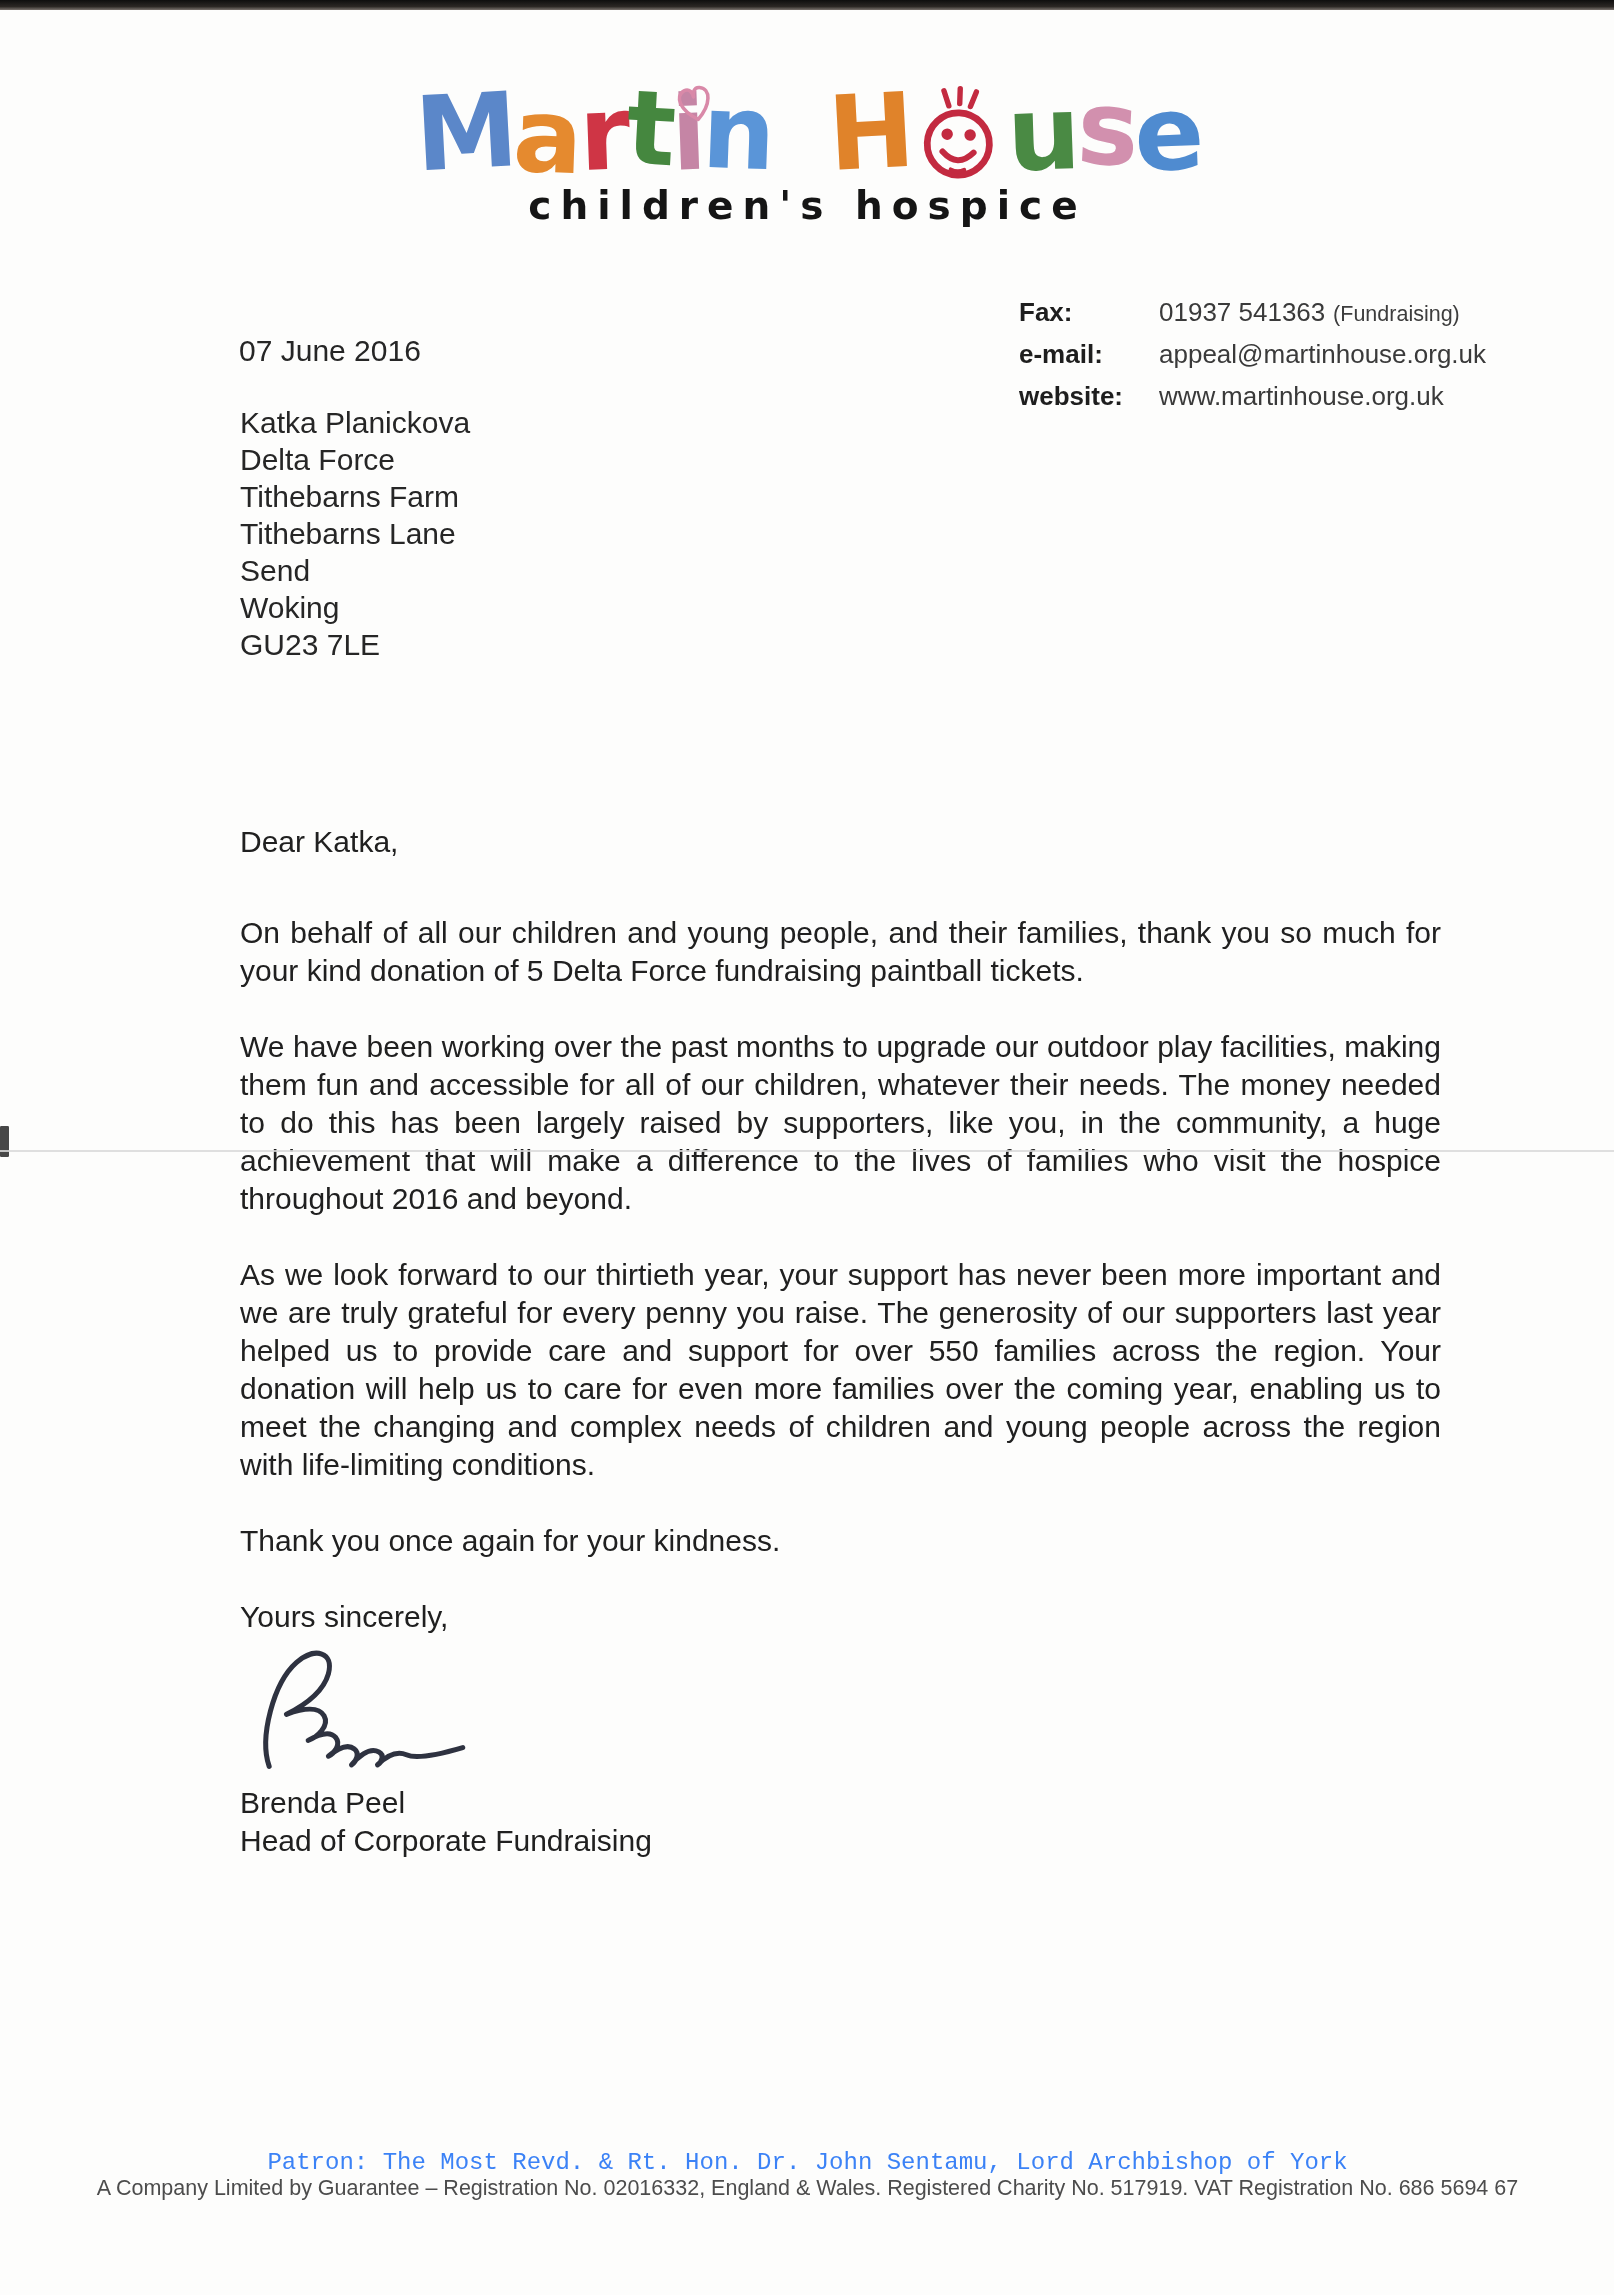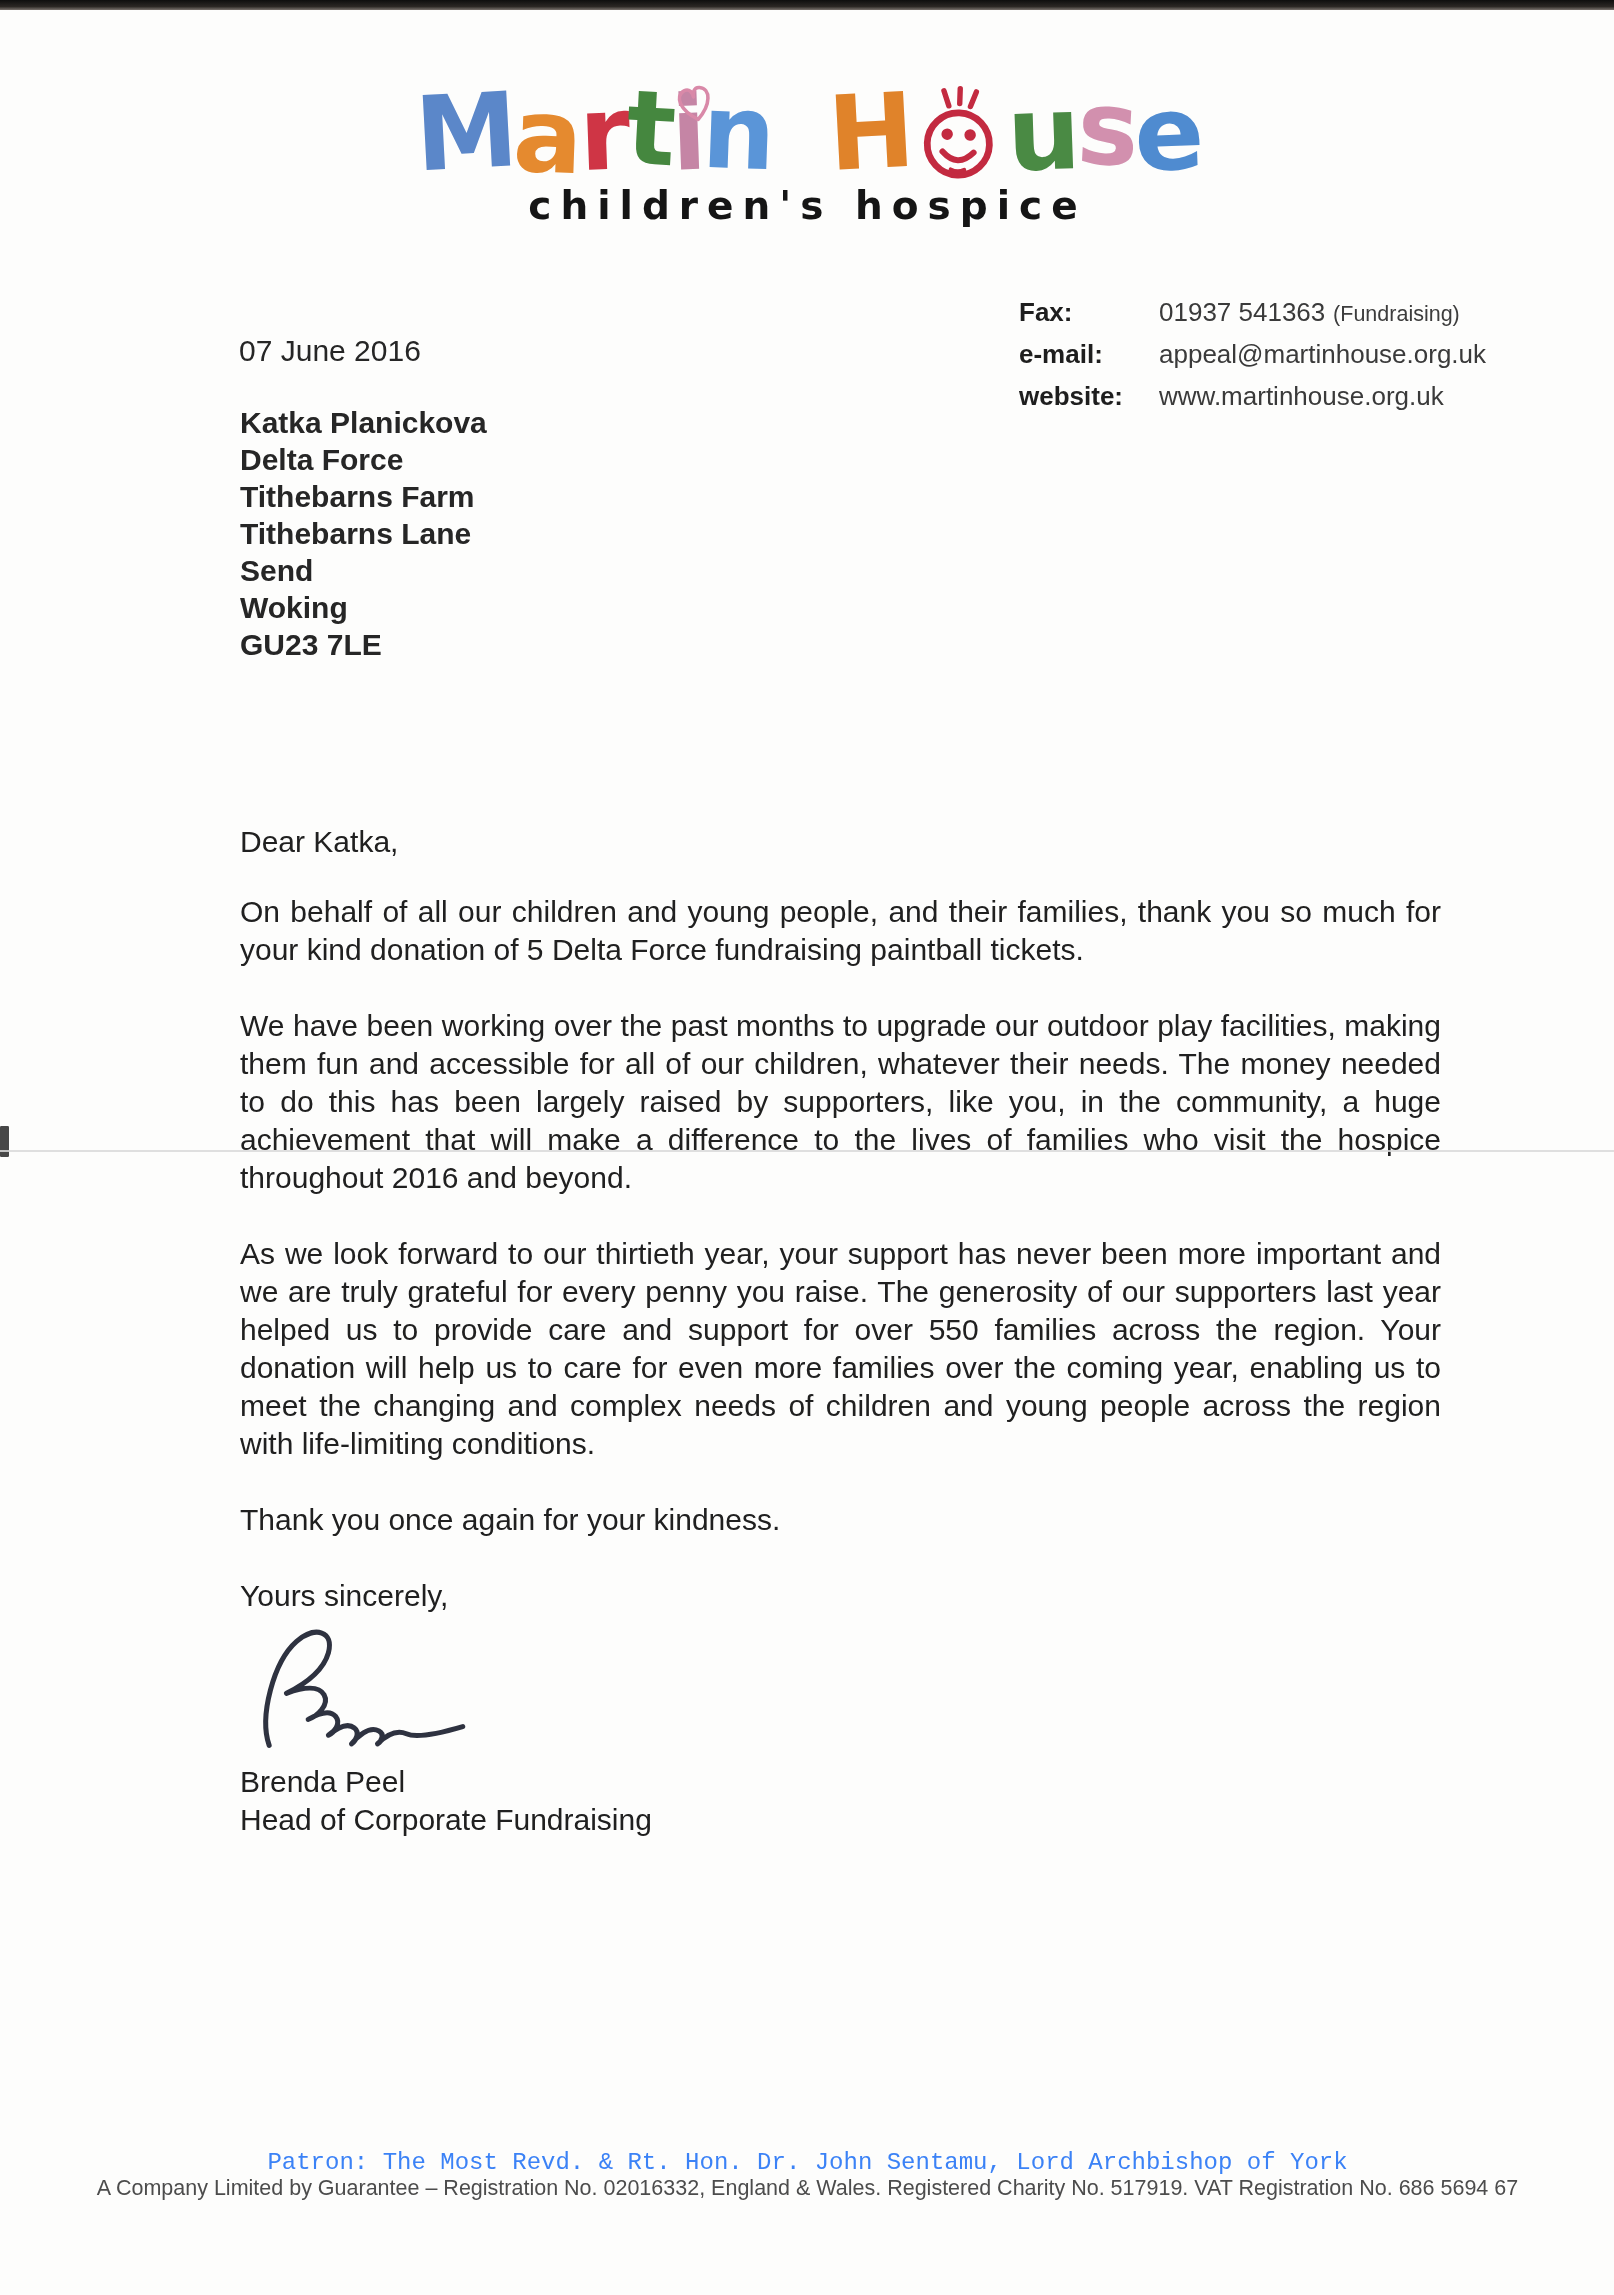--- a/index.html
+++ b/index.html
@@ -64,28 +64,28 @@
 
   
   .contact{position:absolute;left:1019px;top:291px;font-size:26px;}
   .contact-row{height:42px;line-height:42px;white-space:nowrap;}
   .c-label{display:inline-block;width:140px;font-weight:bold;color:#1e1e1e;}
   .c-value{color:#3a3a3a;}
   .c-suffix{font-size:21.5px;color:#3d3d3d;margin-left:7.8px;}
 
   
   .date{position:absolute;left:239px;top:334px;font-size:30px;color:#262626;}
-  .recipient{position:absolute;left:240px;top:404px;font-size:30px;line-height:37px;color:#262626;font-weight:bold;}
+  .recipient{position:absolute;left:240px;top:404px;font-size:30px;line-height:37px;color:#262626;}
 
   
   .letter-body{
     position:absolute;left:240px;top:823px;width:1201px;
     font-size:30px;line-height:38px;color:#202020;
   }
-  .salutation{margin-bottom:32px;}
+  .salutation{margin-bottom:53px;}
   .letter-body p{margin:0 0 38px 0;text-align:justify;}
   .letter-body p.no-justify{text-align:left;}
   .closing{margin-bottom:9px;}
   .signature{height:136px;}
   .signature svg{width:241px;height:130px;margin-left:3.9px;}
   .signer-name{margin-top:2.6px;}
 
   
   .footer{position:absolute;left:0;right:0;top:2149px;text-align:center;}
   .f1{font-size:27px;font-weight:600;color:#2c2c2c;margin-bottom:10.4px;}

